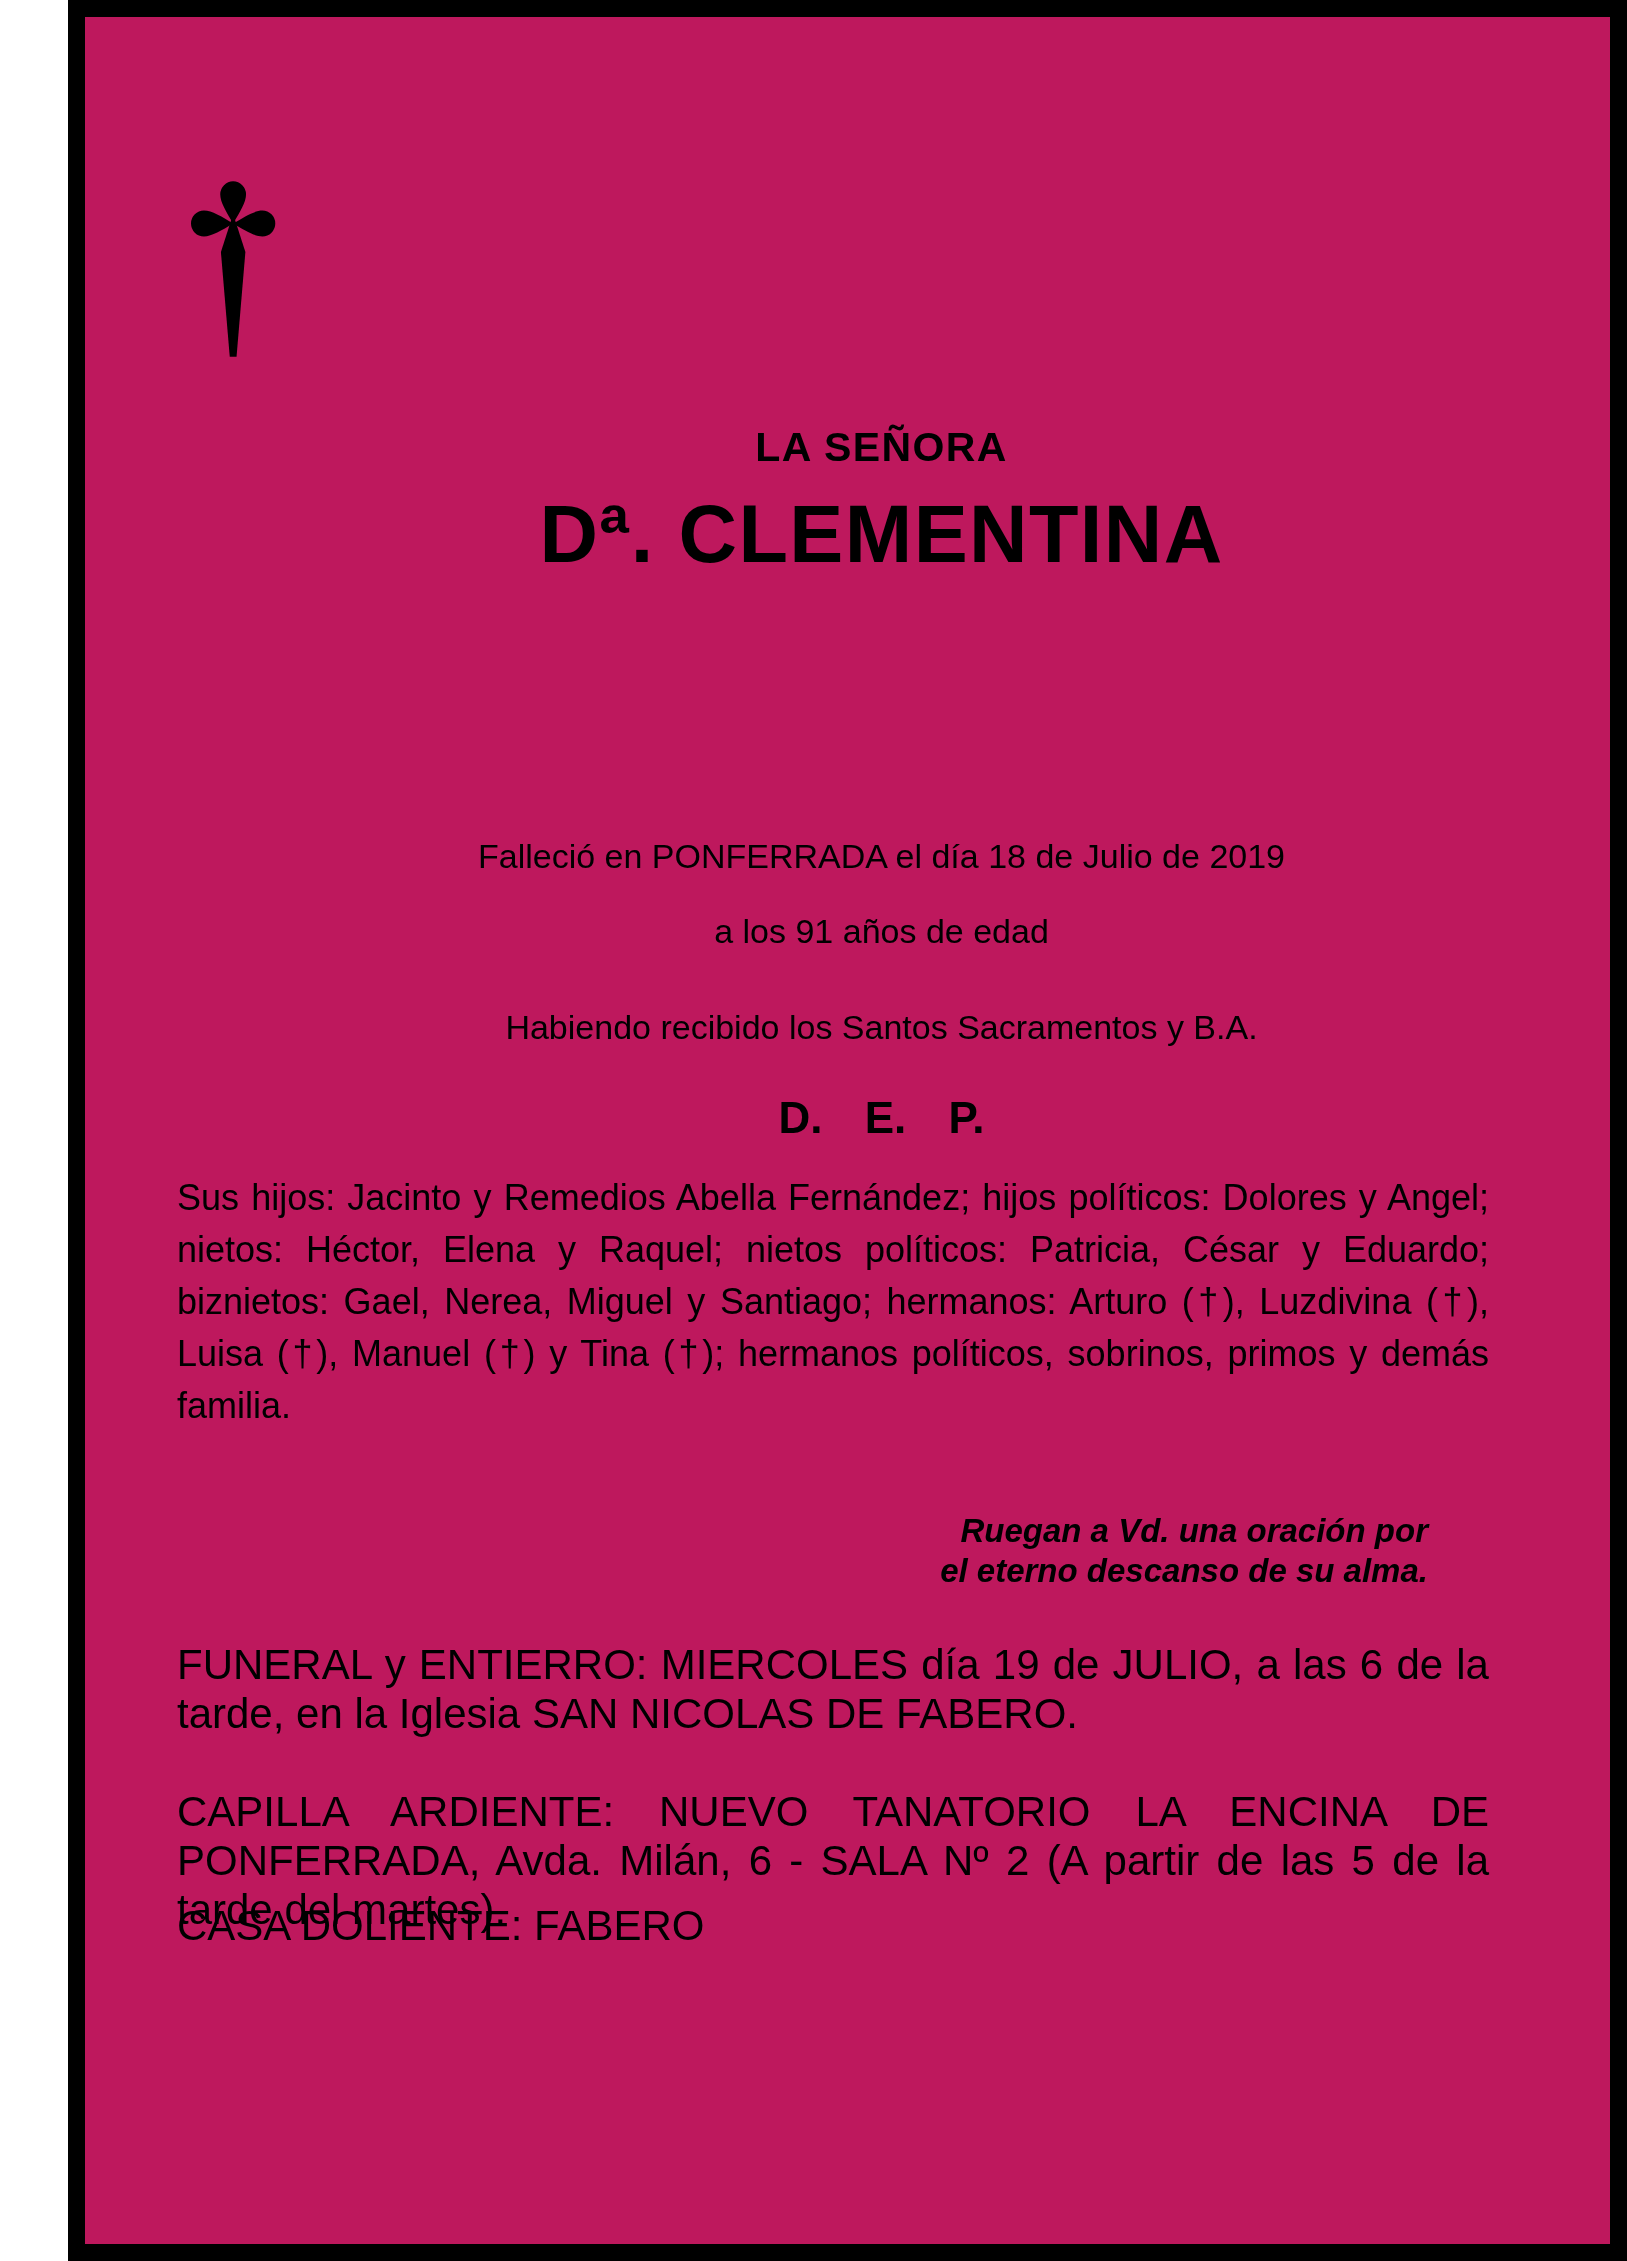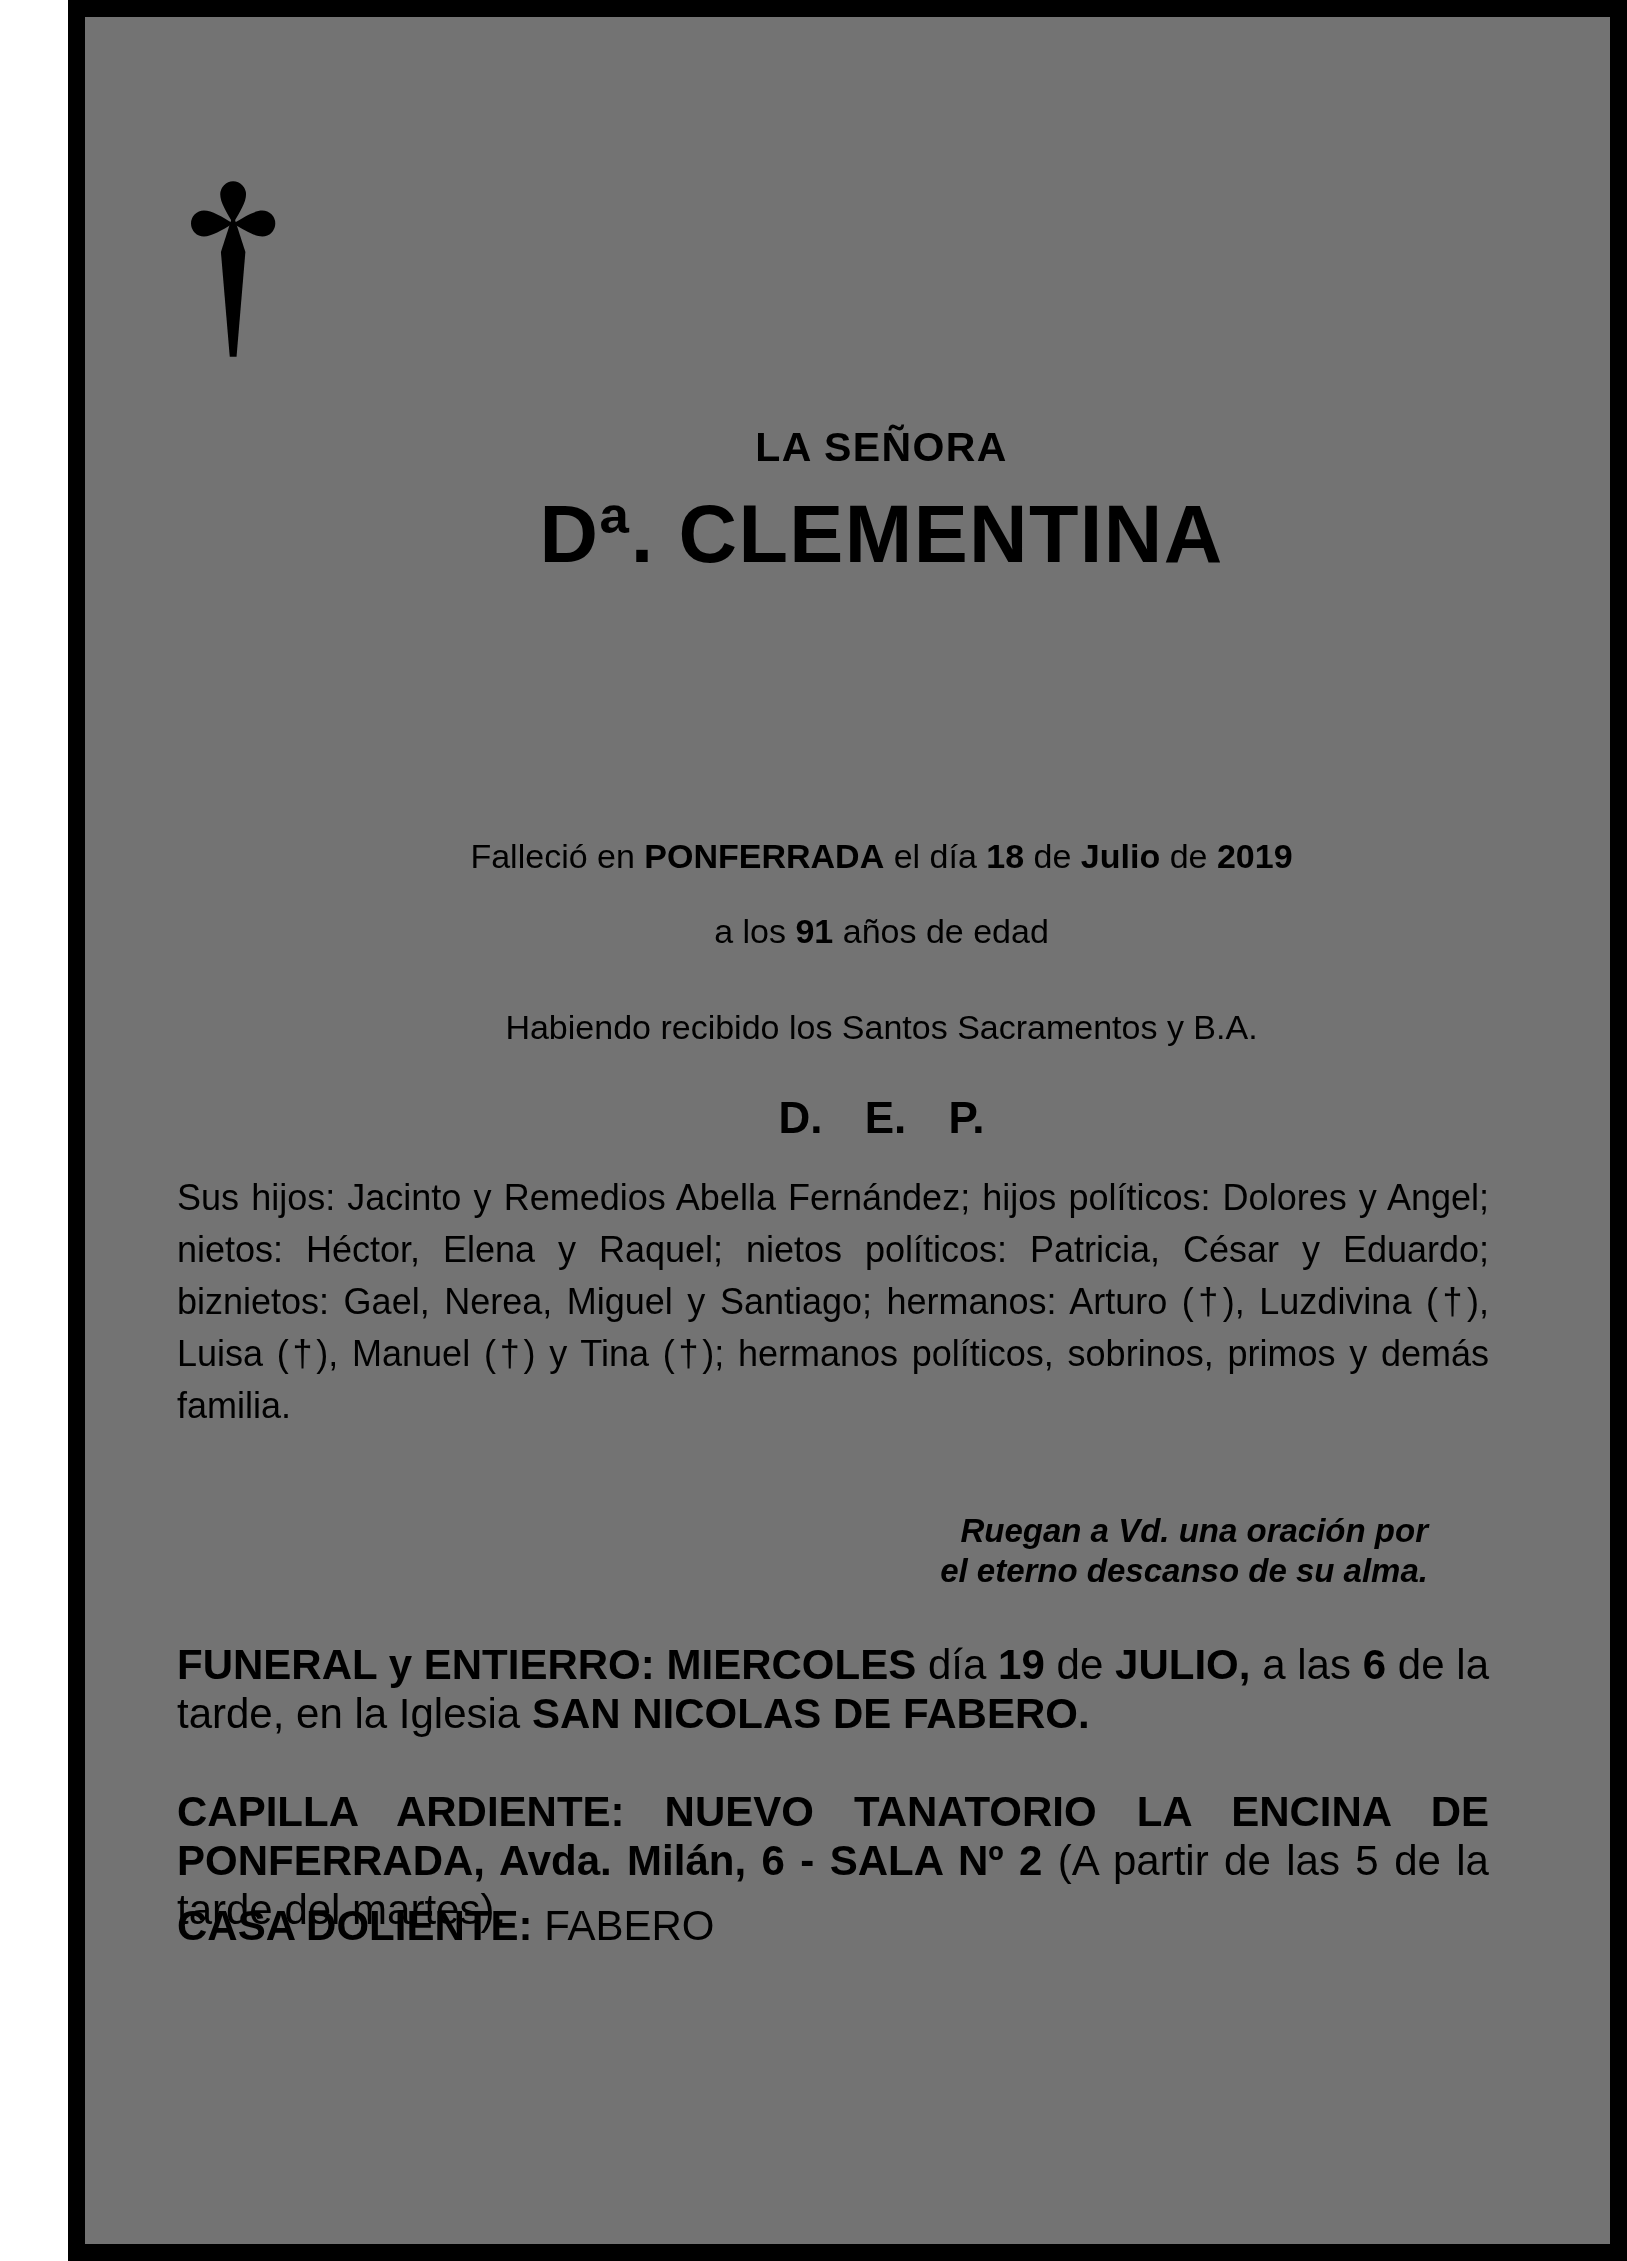--- a/index.html
+++ b/index.html
@@ -6,26 +6,26 @@
   html,body { background:#ffffff; }
   body {
     width:1628px; height:2261px; position:relative;
     font-family:"Liberation Sans","DejaVu Sans",sans-serif;
     color:#000000;
   }
   .frame {
     position:absolute; left:68px; top:0;
     width:1559px; height:2261px;
     border:17px solid #000000;
-    background:#737373;
+    background:#be185d;
   }
   .abs { position:absolute; }
   
   .center { left:0; right:0; margin-left:68px; text-align:center; }
-  .b { font-weight:bold; }
+  .b { font-weight:normal; }
   .cross { left:106px; top:157px; width:87px; height:186px; }
   .honorific { top:406px; font-size:41px; font-weight:bold; letter-spacing:1.4px; line-height:48px; }
   .name-line { font-size:81px; font-weight:bold; line-height:89px; letter-spacing:1.4px; }
   .name1 { top:473px; }
   .name2 { top:576px; word-spacing:19px; }
   .widow { top:672px; font-size:34px; font-weight:bold; line-height:41px; }
   .t50 { font-size:34px; line-height:42px; }
   .death { top:818px; }
   .age { top:893px; }
   .sacraments { top:989px; }

